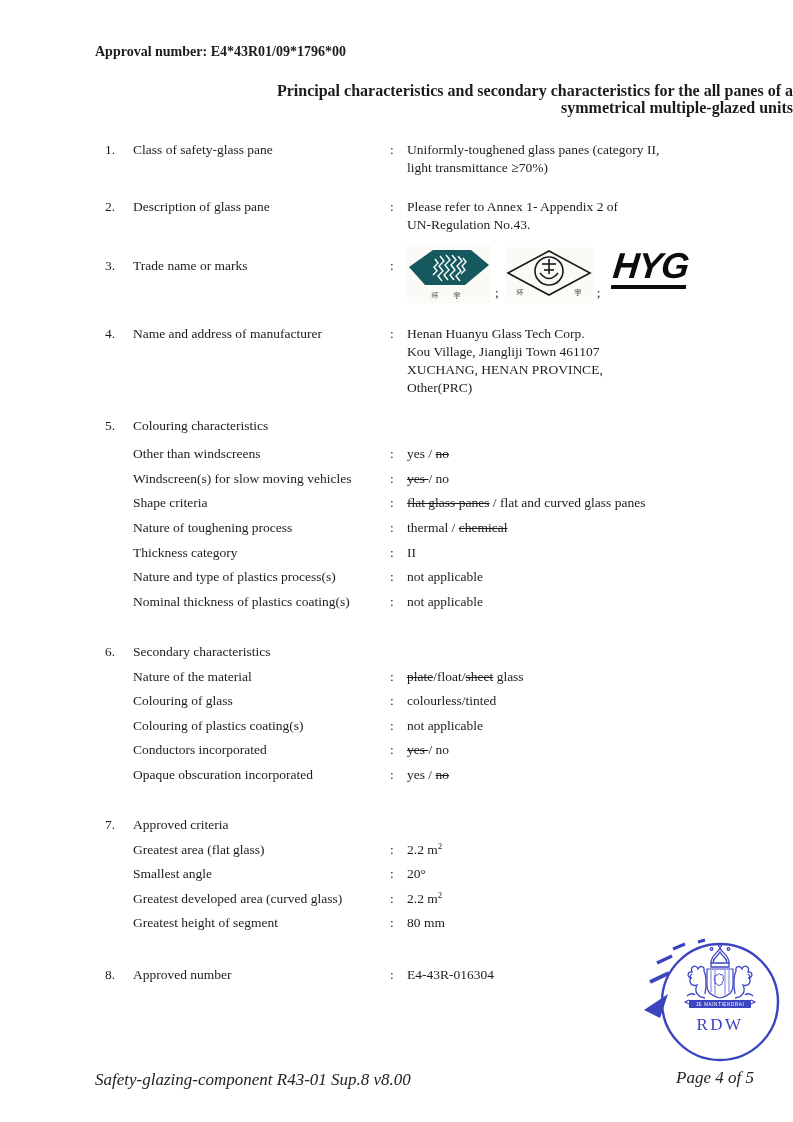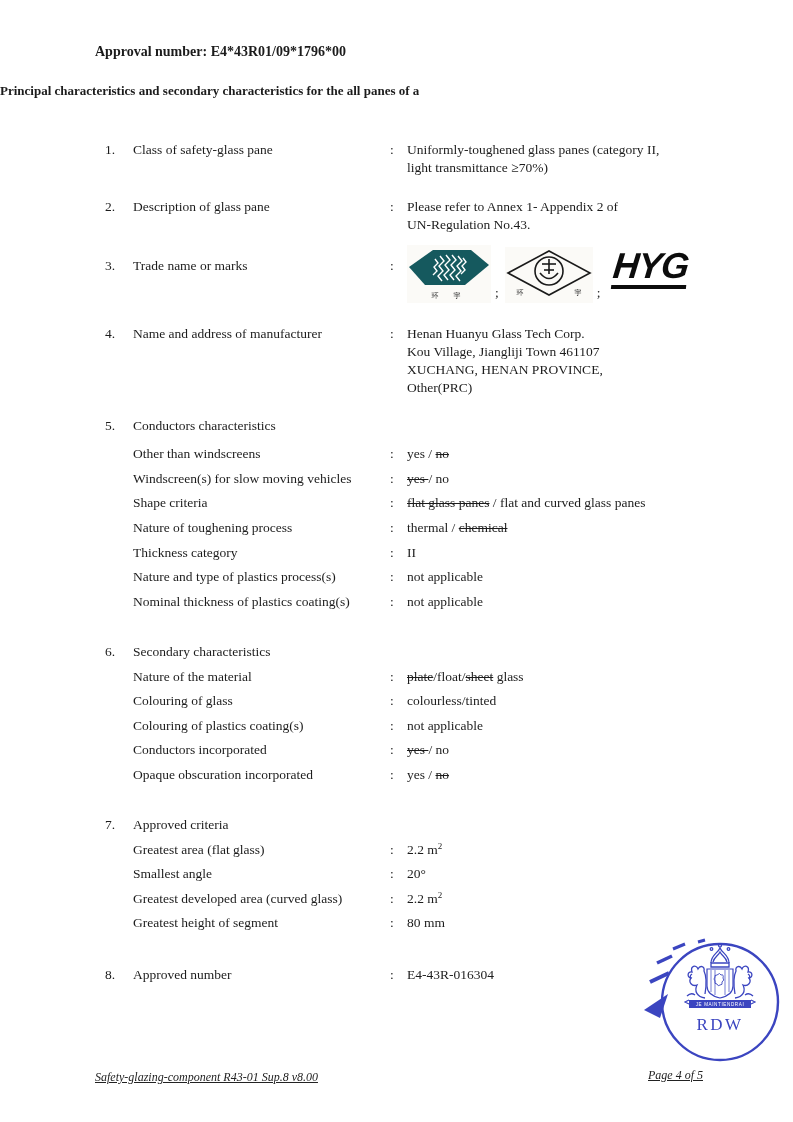--- a/index.html
+++ b/index.html
@@ -4,53 +4,54 @@
 <style>
   * { margin:0; padding:0; box-sizing:border-box; }
   html,body { background:#ffffff; }
   body { font-family:"Liberation Serif", serif; color:#1c1c1c; }
   .page {
     position:relative; width:793px; height:1122px; background:#ffffff;
     overflow:hidden; margin:8px auto;
   }
   .abs { position:absolute; }
   .approval { left:95px; top:36px; font-weight:bold; font-size:14px; }
-  .title { left:0; top:74px; width:100%; text-align:left; font-weight:bold;
-           font-size:13px; line-height:17px; }
+  .title { left:0; top:74px; width:100%; text-align:right; font-weight:bold;
+           font-size:16px; line-height:17px; }
   .row { position:absolute; left:105px; width:660px; font-size:13.5px; line-height:18px; }
   .row .num   { position:absolute; left:0; }
   .row .label { position:absolute; left:28px; white-space:nowrap; }
   .row .colon { position:absolute; left:285px; }
   .row .val   { position:absolute; left:302px; white-space:pre-wrap; width:330px; }
   .strike { text-decoration:line-through; text-decoration-thickness:1px; }
   sup { font-size:9px; vertical-align:super; line-height:0; }
   .logos { left:407px; top:237px; display:flex; align-items:flex-end; }
   .logos .sep { font-size:13.5px; margin:0 6px 2px 4px; }
   .hyg {
     font-family:"Liberation Sans", sans-serif; font-weight:bold; font-style:italic;
     font-size:36px; line-height:1; color:#0c0c0c; transform:skewX(-6deg);
     letter-spacing:-1px; margin:0 0 14px 6px; border-bottom:4px solid #0c0c0c;
     padding-bottom:1px;
   }
   .markbox { background:#fbfaf7; }
   .cjk-caption { font-size:7px; fill:#222; }
-  .footer { font-style:italic; font-size:12px; color:#222;text-decoration:underline; }
+  .footer { font-style:italic; font-size:17px; color:#222; }
   .footer-left { left:95px; top:1062px; }
-  .footer-right { left:648px; top:1060px; }
+  .footer-right { left:676px; top:1060px; }
   .stamp { left:643px; top:928px; }
 </style>
 </head>
 <body>
 
 <div class="page">
 
   <div class="abs approval">Approval number: E4*43R01/09*1796*00</div>
 
   <div class="abs title">
     <div>Principal characteristics and secondary characteristics for the all panes of a</div>
+    <div>symmetrical multiple-glazed units</div>
   </div>
 
   <div class="row" style="top:133px">
     <span class="num">1.</span>
     <span class="label">Class of safety-glass pane</span>
     <span class="colon">:</span>
     <span class="val"><span>Uniformly-toughened glass panes (category II,</span><br><span>light transmittance ≥70%)</span></span>
   </div>
 
   <div class="row" style="top:190px">
@@ -102,21 +103,21 @@
 
   <div class="row" style="top:317px">
     <span class="num">4.</span>
     <span class="label">Name and address of manufacturer</span>
     <span class="colon">:</span>
     <span class="val"><span>Henan Huanyu Glass Tech Corp.</span><br><span>Kou Village, Jiangliji Town 461107</span><br><span>XUCHANG, HENAN PROVINCE,</span><br><span>Other(PRC)</span></span>
   </div>
 
   <div class="row" style="top:409px">
     <span class="num">5.</span>
-    <span class="label">Conductors characteristics</span>
+    <span class="label">Colouring characteristics</span>
   </div>
   <div class="row" style="top:437px">
     <span class="label">Other than windscreens</span>
     <span class="colon">:</span>
     <span class="val"><span>yes / </span><span class="strike">no</span><span></span><span class="strike"></span><span></span></span>
   </div>
   <div class="row" style="top:462px">
     <span class="label">Windscreen(s) for slow moving vehicles</span>
     <span class="colon">:</span>
     <span class="val"><span></span><span class="strike">yes&nbsp;</span><span>/ no</span><span class="strike"></span><span></span></span>

